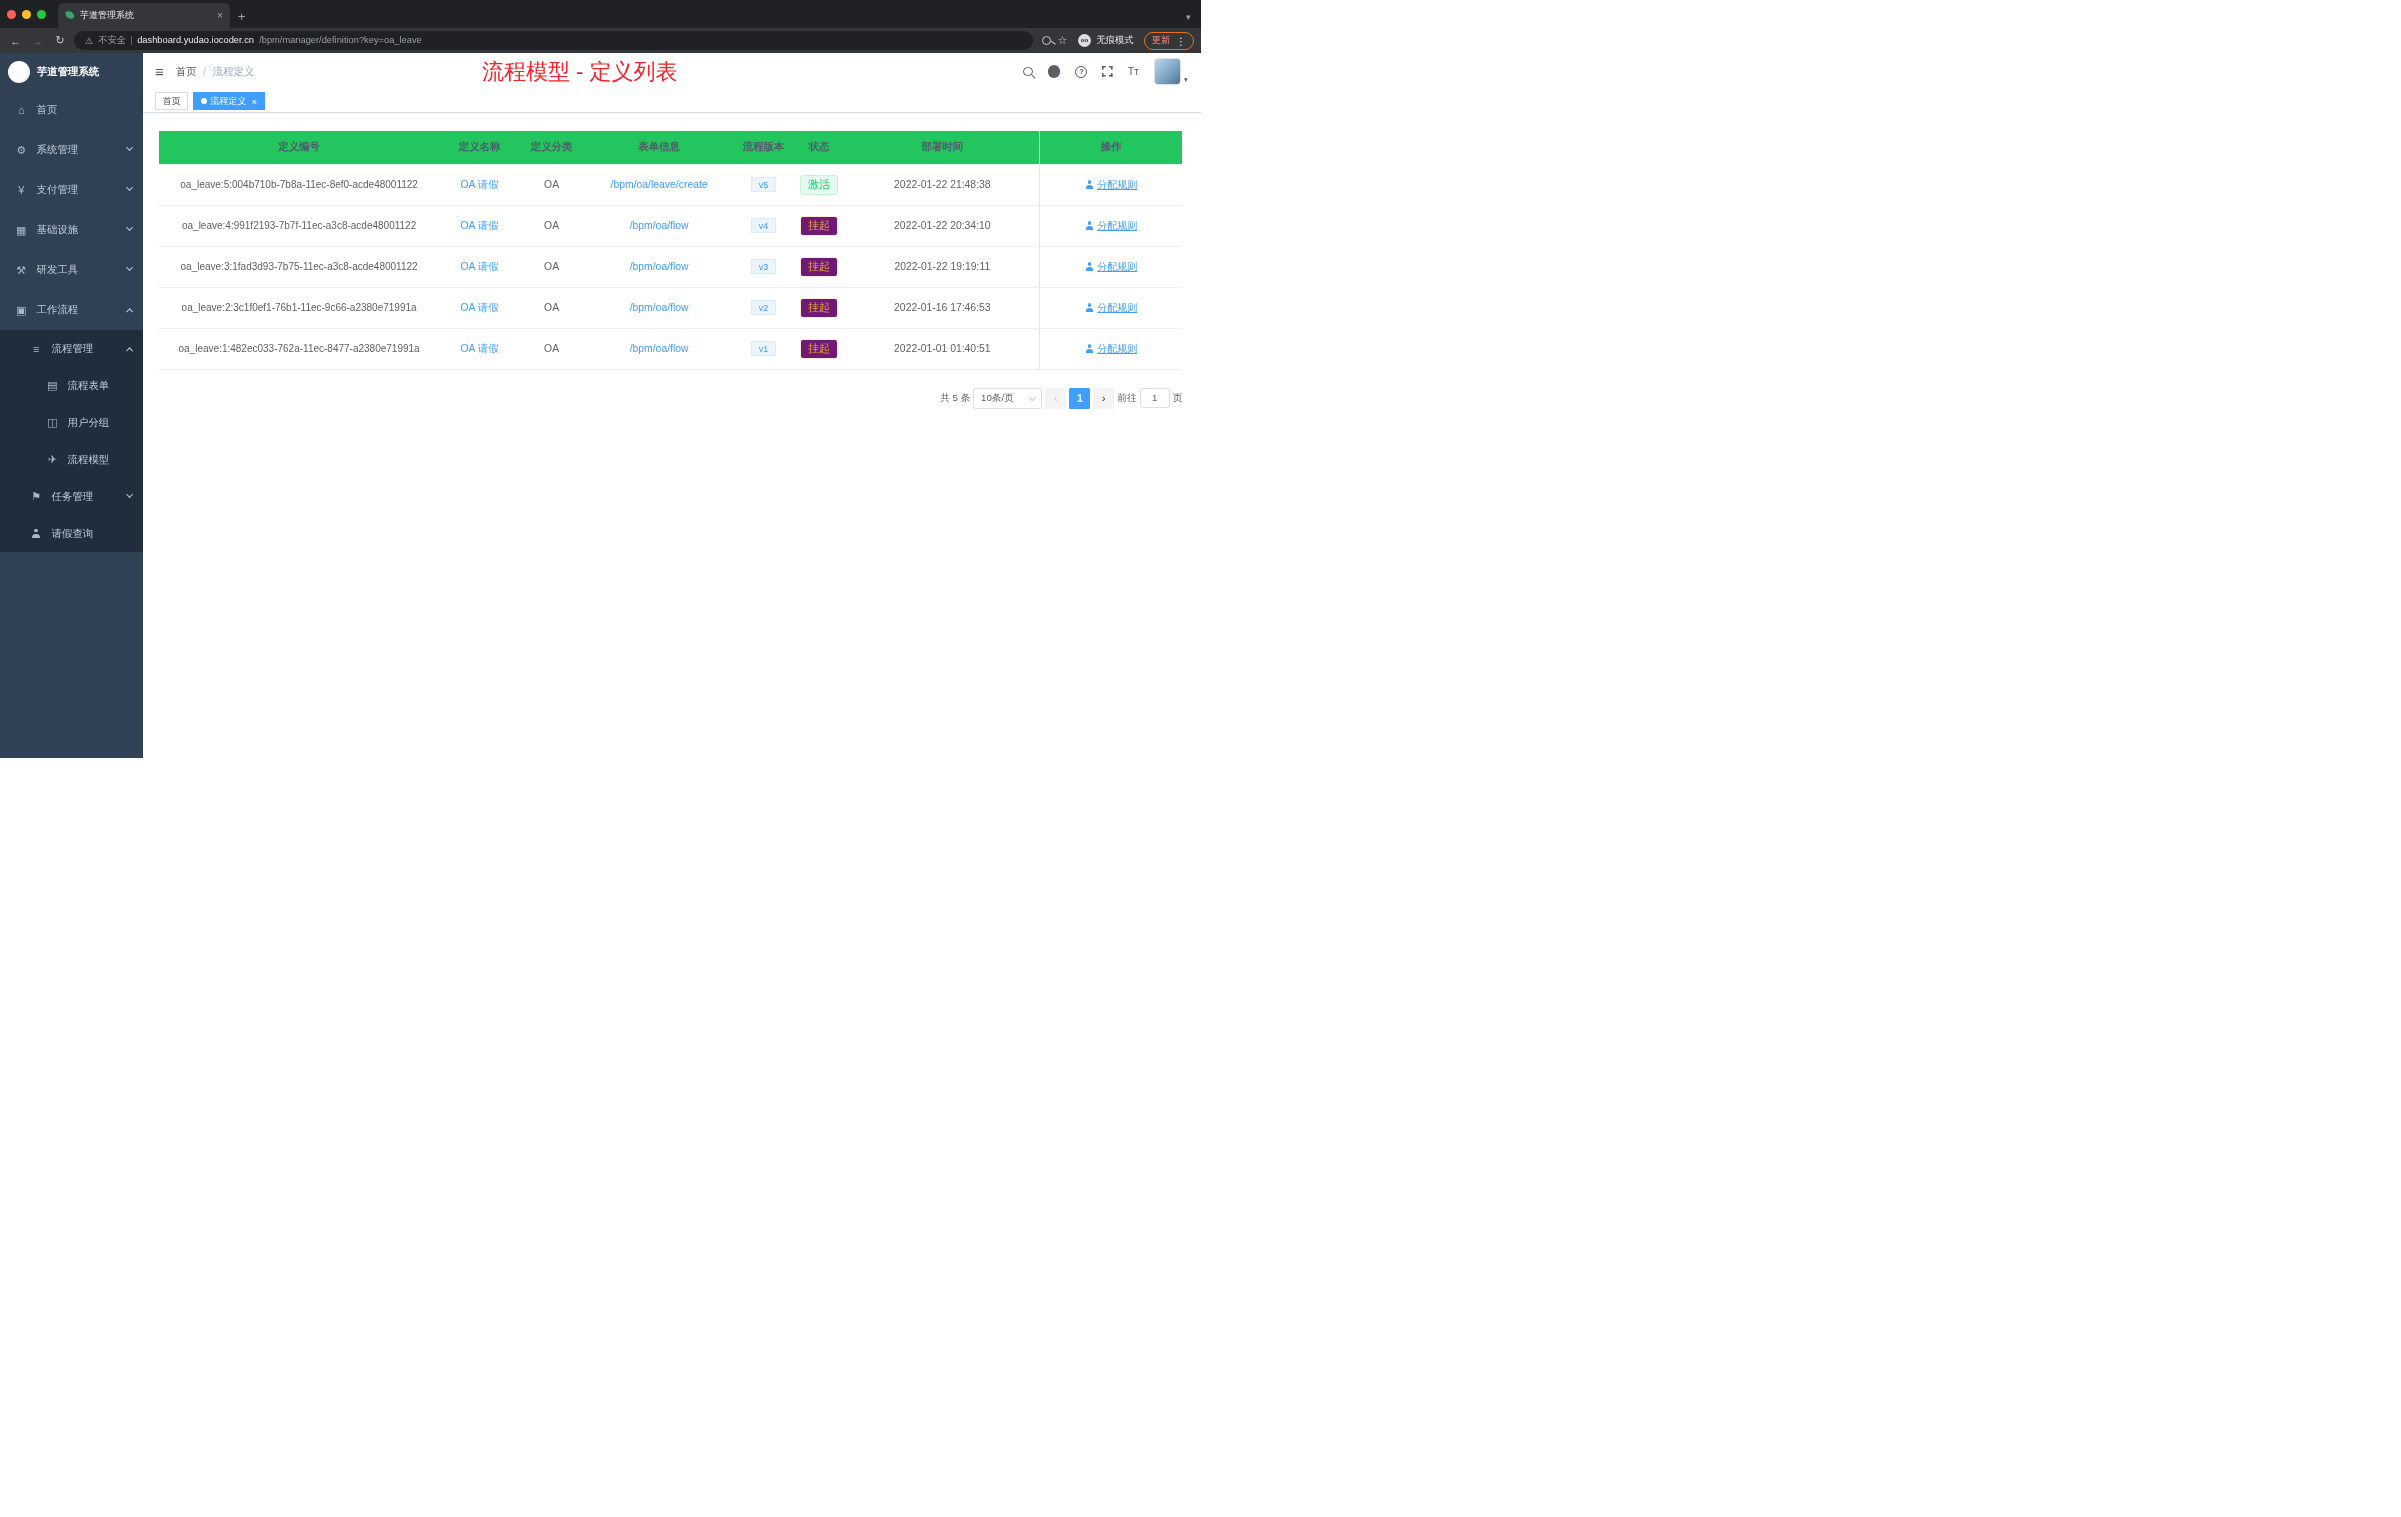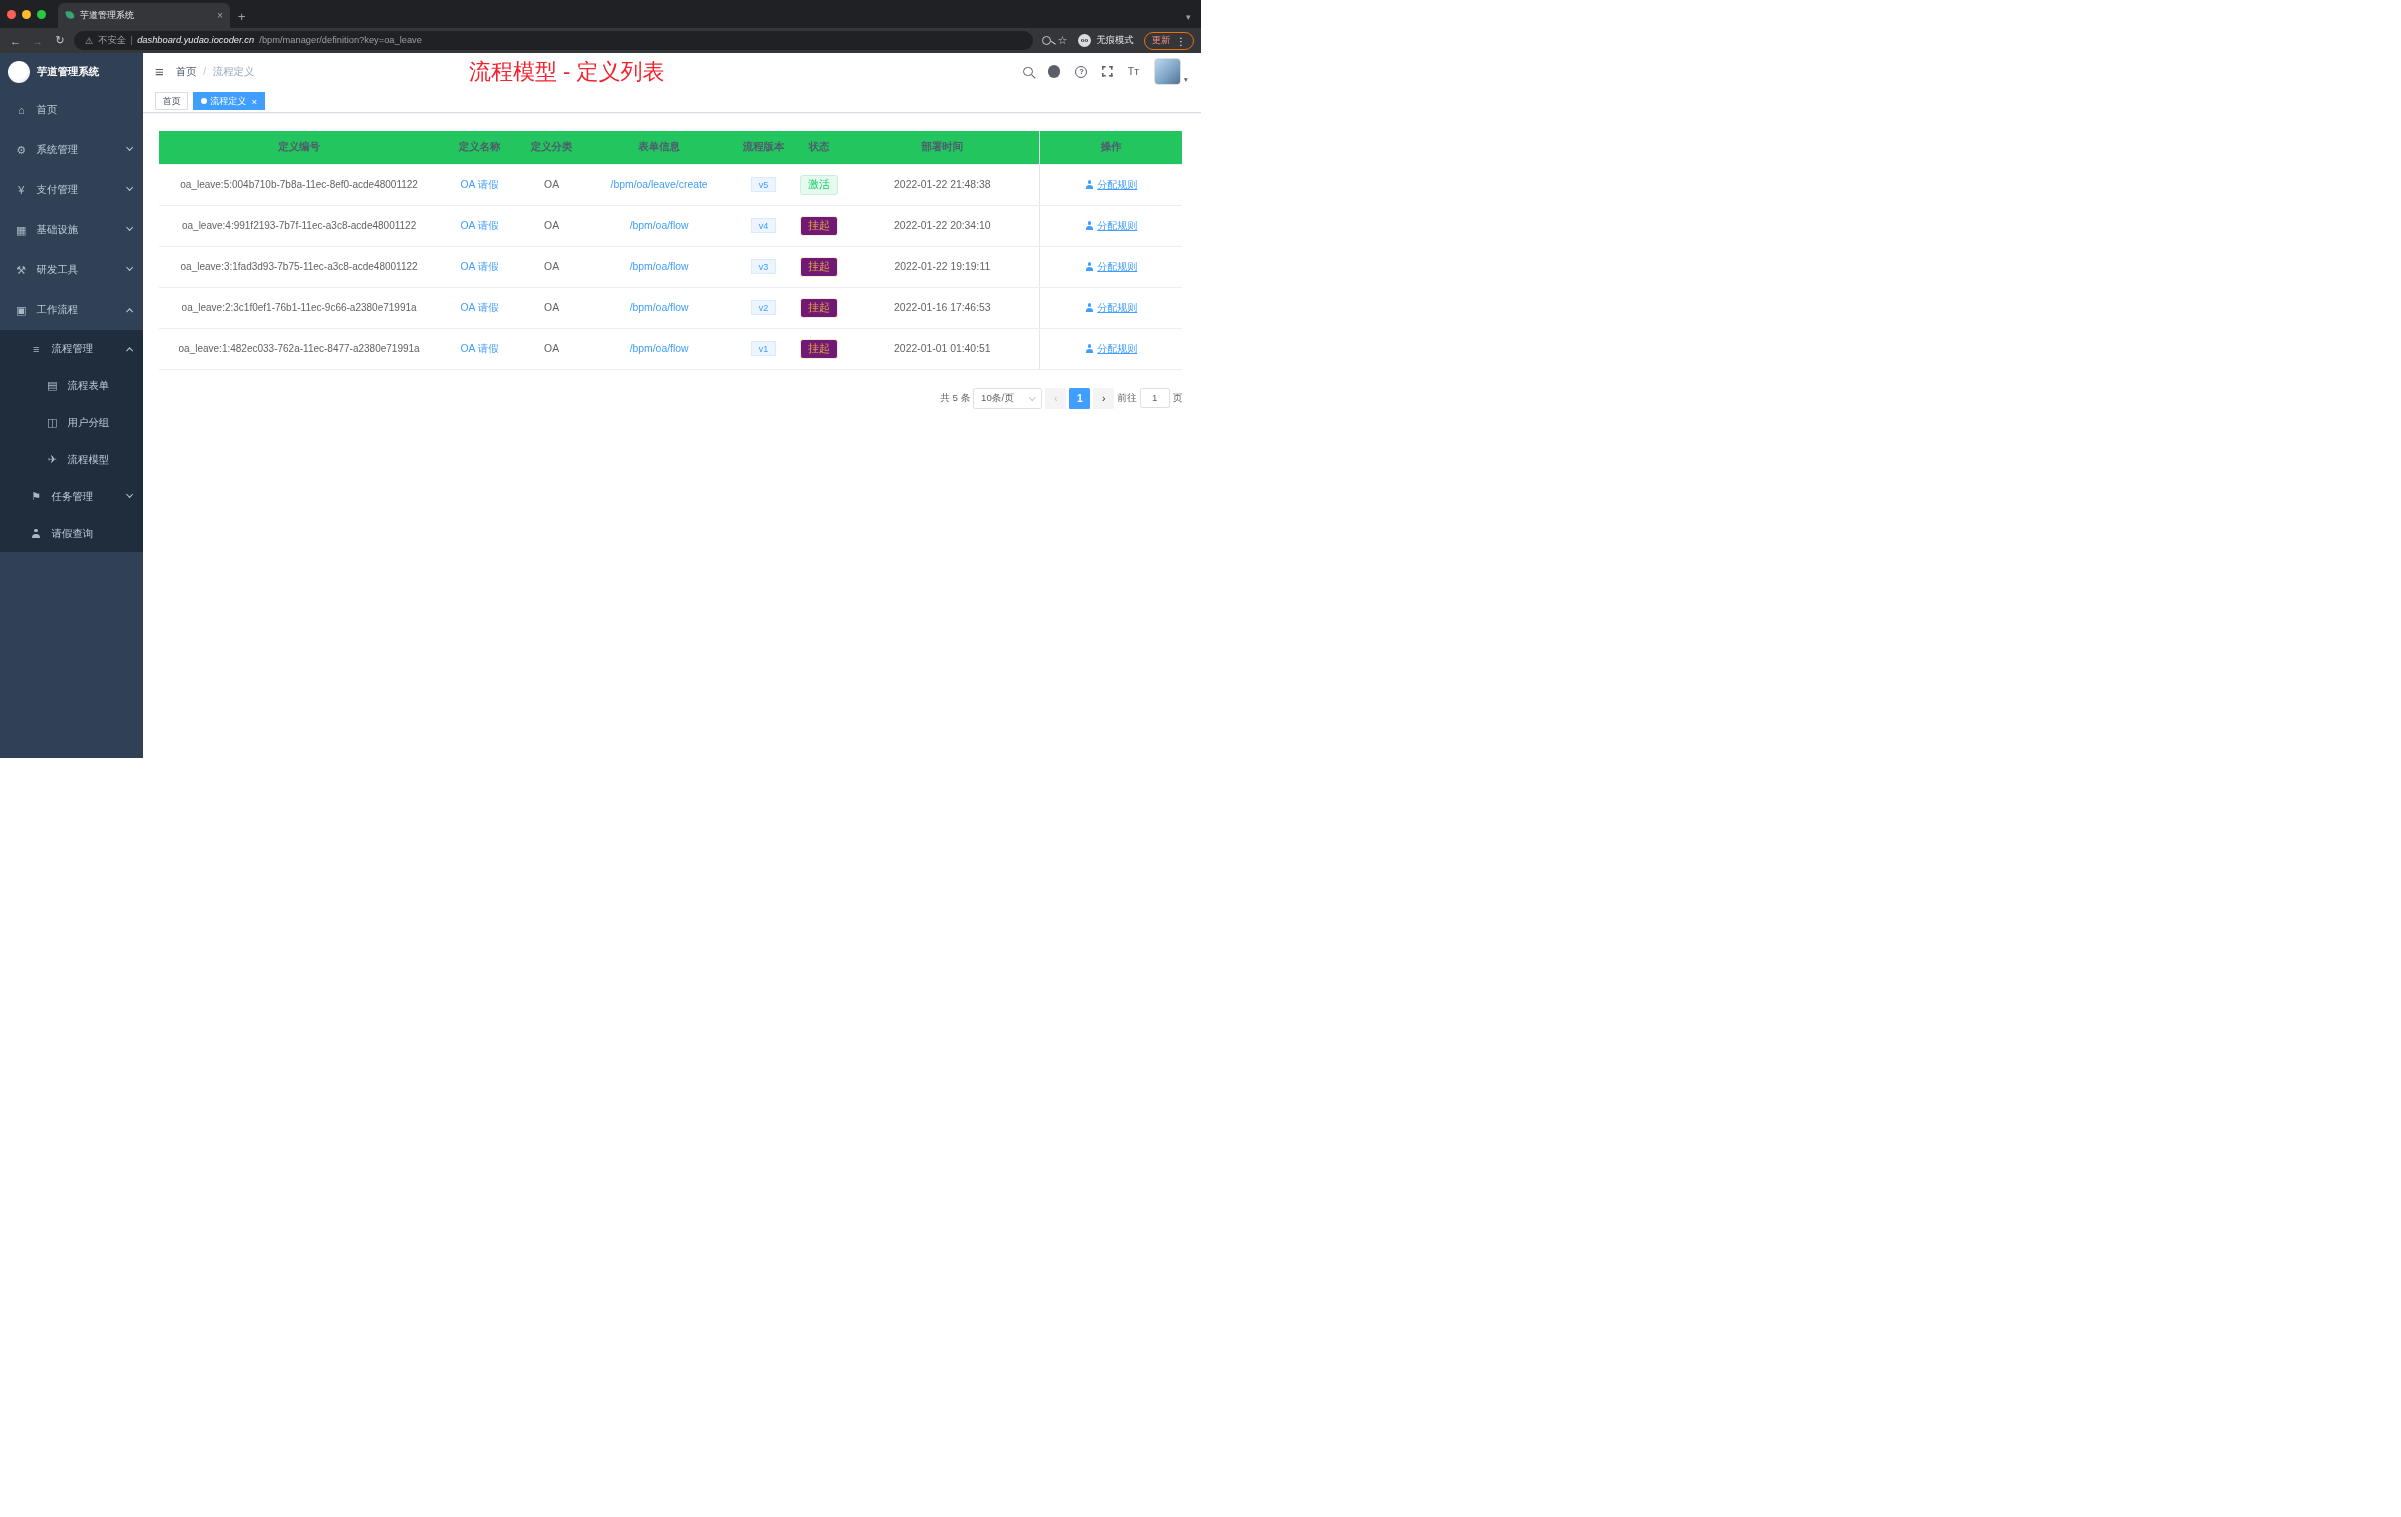--- a/index.html
+++ b/index.html
@@ -16,21 +16,21 @@
   .tab-title { flex:1; white-space:nowrap; overflow:hidden; }
   .tab-close { color:#9aa0a6; font-size:10.4px; cursor:pointer; }
   .newtab { color:#9aa0a6; font-size:13.4px; margin:0 0 4.5px 7.4px; cursor:pointer; }
   .tabsearch { position:absolute; right:10.4px; bottom:6px; color:#9aa0a6; font-size:9px; }
 
   .toolbar { height:25px; background:#35363a; display:flex; align-items:center; padding:0 7.4px; gap:6px; }
   .nav-ic { color:#c7cacd; font-size:11px; width:16.3px; text-align:center; cursor:pointer; }
   .nav-ic.dim { color:#6b6f73; }
   .urlbar { flex:1; height:19.3px; background:#202124; border-radius:9.7px; display:flex; align-items:center; gap:5.2px; padding:0 10.4px; font-size:9.3px; color:#9aa0a6; }
   .url-divider { width:0.7px; height:9.7px; background:#5f6368; }
-  .url-host { color:#e8eaed;font-style:italic; }
+  .url-host { color:#e8eaed; }
   .url-path { color:#9aa0a6; }
   .key-icon { width:9px; height:9px; border:1.2px solid #c7cacd; border-radius:50%; position:relative; margin-left:3px; }
   .key-icon::after { content:""; position:absolute; width:6px; height:1.2px; background:#c7cacd; right:-6px; top:5.2px; transform:rotate(35deg); }
   .star-icon { color:#c7cacd; font-size:11px; }
   .incog { display:flex; align-items:center; gap:5.2px; color:#e8eaed; font-size:9.3px; margin:0 4.5px; }
   .incog-icon { width:13.4px; height:13.4px; border-radius:50%; background:#dadce0; color:#202124; font-size:6px; display:flex; align-items:center; justify-content:center; letter-spacing:0; font-weight:bold; }
   .update-pill { border:1.1px solid #e8710a; border-radius:10.4px; height:18px; display:flex; align-items:center; gap:5.2px; padding:0 6.7px; cursor:pointer; }
   .update-label { color:#f28b82; font-size:9.3px; }
   .dots { color:#e8eaed; font-size:10.4px; }
 
@@ -56,21 +56,21 @@
   .s-icon .person { color:#aab7c5; }
 
   
   main { flex:1; min-width:0; display:flex; flex-direction:column; background:#fff; }
   .topbar { height:37px; display:flex; align-items:center; padding:0 13.4px 0 12px; position:relative; background:#fff; }
   .hamburger-icon { font-size:15px; color:#5a5e66; margin-right:12px; cursor:pointer; }
   .breadcrumb { font-size:10.4px; display:flex; align-items:center; }
   .bc-home { color:#515a6e; cursor:pointer; }
   .bc-sep { color:#c0c4cc; margin:0 6.7px; }
   .bc-current { color:#97a8be; }
-  .annotation { position:absolute; left:326px; top:50%; transform:translateY(-50%); font-size:22px; color:#f5222d; font-weight:500; white-space:nowrap; }
+  .annotation { position:absolute; left:339px; top:50%; transform:translateY(-50%); font-size:22px; color:#f5222d; font-weight:500; white-space:nowrap; }
   .topbar-right { margin-left:auto; display:flex; align-items:center; gap:15px; color:#5a5e66; }
   .search-icon { width:9.7px; height:9.7px; border:1.2px solid #5a5e66; border-radius:50%; position:relative; }
   .search-icon::after { content:""; position:absolute; width:4.5px; height:1.2px; background:#5a5e66; right:-3.7px; bottom:-1.5px; transform:rotate(45deg); }
   .github-icon { width:12.6px; height:12.6px; background:#5a5e66; border-radius:50%; }
   .question-icon { width:12px; height:12px; border:1.2px solid #5a5e66; border-radius:50%; font-size:7.4px; display:flex; align-items:center; justify-content:center; font-weight:bold; }
   .fs-icon { width:10.4px; height:10.4px; background:
       linear-gradient(#5a5e66,#5a5e66) left 0 top 0/3.7px 1.5px,
       linear-gradient(#5a5e66,#5a5e66) left 0 top 0/1.5px 3.7px,
       linear-gradient(#5a5e66,#5a5e66) right 0 top 0/3.7px 1.5px,
       linear-gradient(#5a5e66,#5a5e66) right 0 top 0/1.5px 3.7px,

